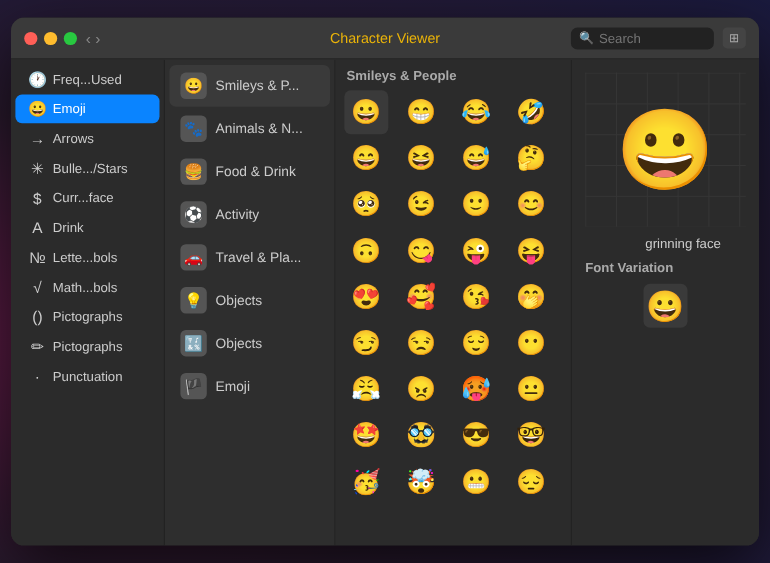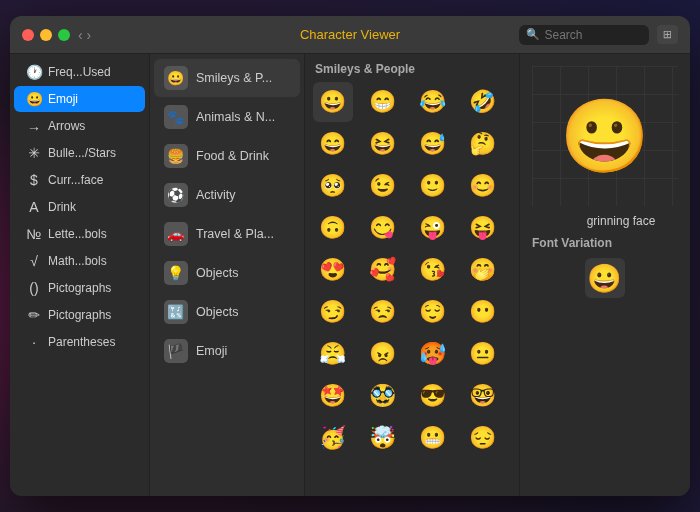--- a/index.html
+++ b/index.html
@@ -341,21 +341,21 @@
         <div class="sidebar-item">
           <span class="sidebar-icon">()</span>
           <span>Pictographs</span>
         </div>
         <div class="sidebar-item">
           <span class="sidebar-icon">✏</span>
           <span>Pictographs</span>
         </div>
         <div class="sidebar-item">
           <span class="sidebar-icon">·</span>
-          <span>Parentheses</span>
+          <span>Punctuation</span>
         </div>
       </div>
 
     <div class="category-list">
 
     <div class="category-item active">
           <div class="cat-icon">😀</div>
           <span>Smileys &amp; P...</span>
         </div>
         <div class="category-item">

